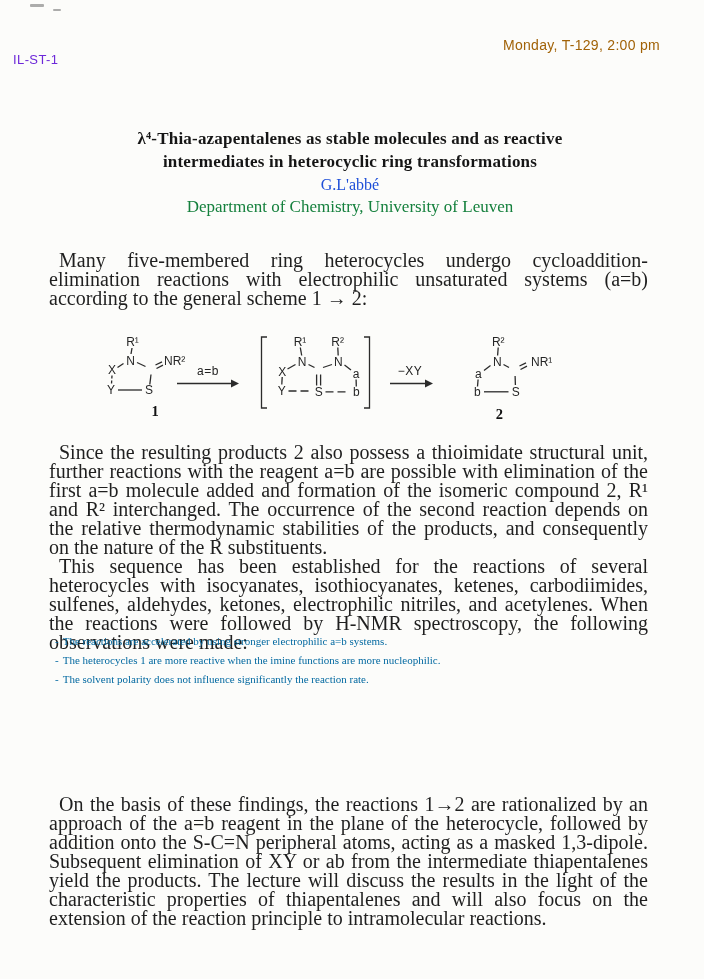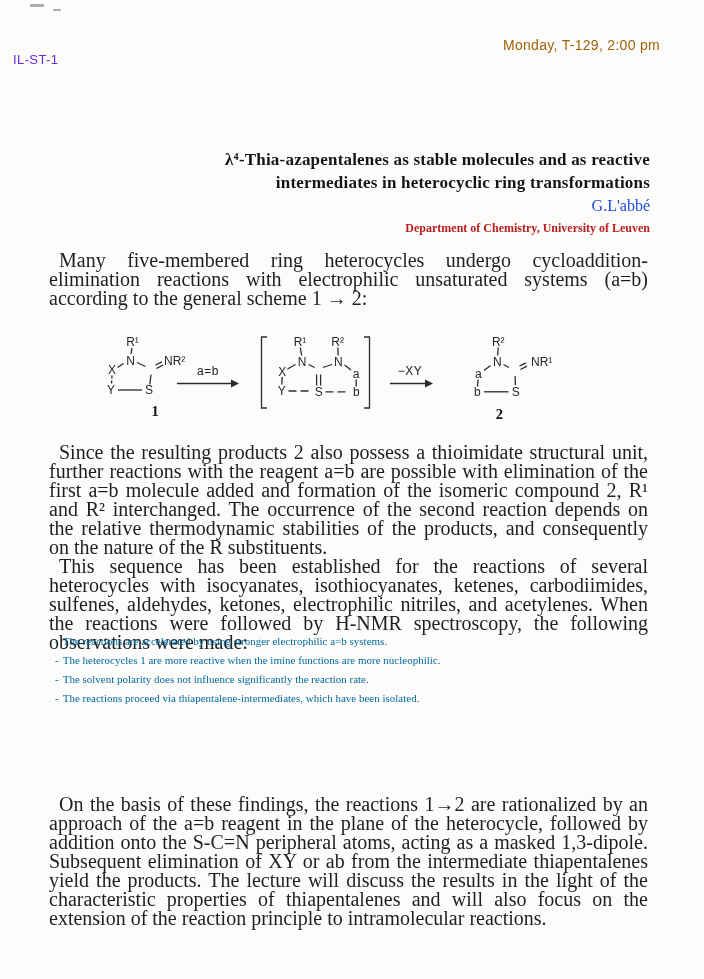--- a/index.html
+++ b/index.html
@@ -19,29 +19,28 @@
     font-size:13px;color:#6d28d9;letter-spacing:.4px;margin-top:17px;
   }
   .hdr-right{
     position:absolute;right:44px;top:37px;
     font-family:"Liberation Sans", sans-serif;
     font-size:14px;color:#a16207;letter-spacing:.3px;
   }
   
   .title-block{
     position:absolute;left:50px;top:127px;width:600px;
-    text-align:right;
-    margin-top:21px;
+    text-align:center;
   }
   .title-line{
     font-size:17px;font-weight:bold;line-height:23px;
     color:#151515;letter-spacing:.2px;
   }
   .author{font-size:16px;line-height:22px;margin-top:1px;color:#1d4ed8;}
-  .affiliation{font-size:12px;line-height:22px;color:#b91c1c;font-weight:bold;}
+  .affiliation{font-size:17px;line-height:22px;color:#15803d;}
   
   .para{
     position:absolute;left:49px;width:599px;
     font-size:20px;line-height:19px;
     text-align:justify;text-indent:10px;
     color:#1f1f1f;
   }
   #p1{top:251px;}
   #p2{top:443px;}
   #p3{top:557px;}
@@ -176,18 +175,17 @@
     </g>
   </svg>
 
   <div class="para" id="p2">Since the resulting products 2 also possess a thioimidate structural unit, further reactions with the reagent a=b are possible with elimination of the first a=b molecule added and formation of the isomeric compound 2, R¹ and R² interchanged. The occurrence of the second reaction depends on the relative thermodynamic stabilities of the products, and consequently on the nature of the R substituents.</div>
   <div class="para" id="p3">This sequence has been established for the reactions of several heterocycles with isocyanates, isothiocyanates, ketenes, carbodiimides, sulfenes, aldehydes, ketones, electrophilic nitriles, and acetylenes. When the reactions were followed by H-NMR spectroscopy, the following observations were made:</div>
 
   <div class="bullets">
     <div class="bullet"><span class="marker">-</span><span>The reactions are accelerated by using stronger electrophilic a=b systems.</span></div>
     <div class="bullet"><span class="marker">-</span><span>The heterocycles 1 are more reactive when the imine functions are more nucleophilic.</span></div>
     <div class="bullet"><span class="marker">-</span><span>The solvent polarity does not influence significantly the reaction rate.</span></div>
-    <div class="bullet"><span class="marker">-</span><span>The reactions proceed via thiapentalene-intermediates, which have been isolated.</span></div>
   </div>
 
   <div class="para" id="p4">On the basis of these findings, the reactions 1→2 are rationalized by an approach of the a=b reagent in the plane of the heterocycle, followed by addition onto the S-C=N peripheral atoms, acting as a masked 1,3-dipole. Subsequent elimination of XY or ab from the intermediate thiapentalenes yield the products. The lecture will discuss the results in the light of the characteristic properties of thiapentalenes and will also focus on the extension of the reaction principle to intramolecular reactions.</div>
 
 </div>
 
 </body></html>

